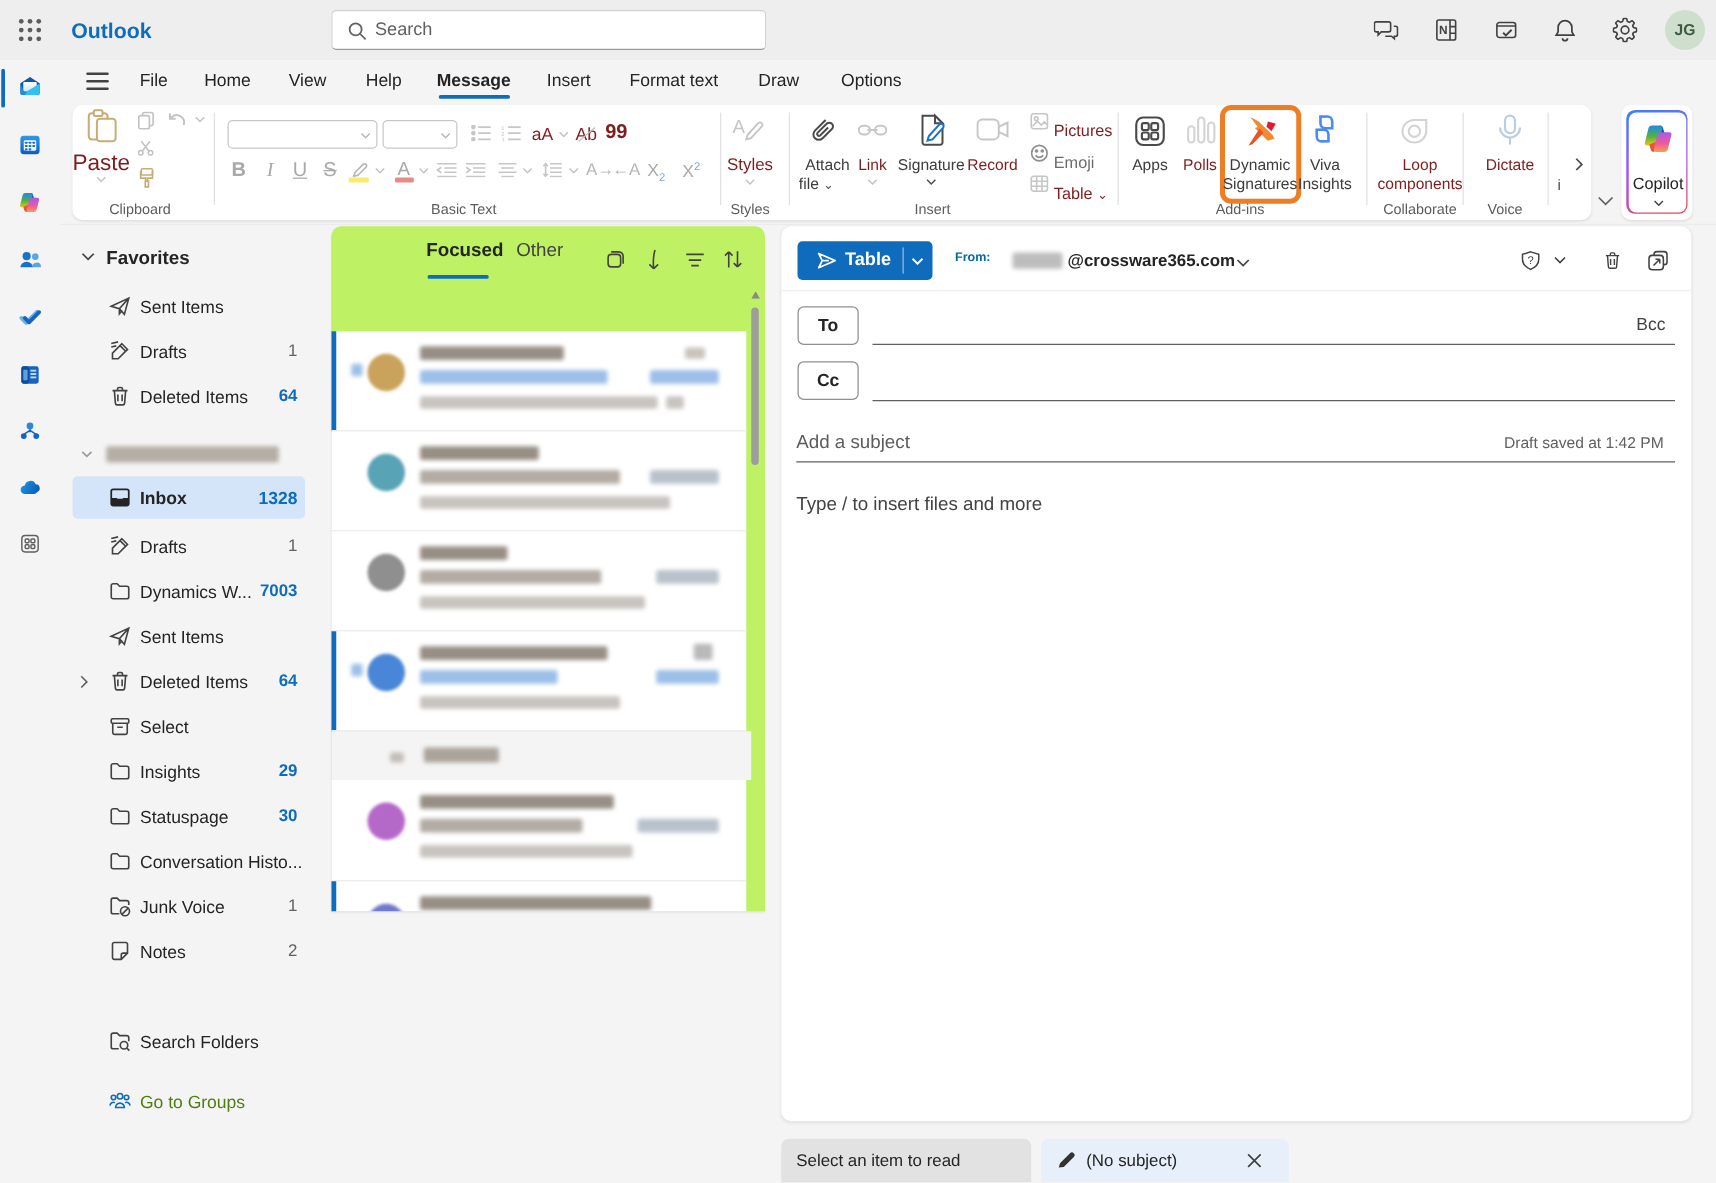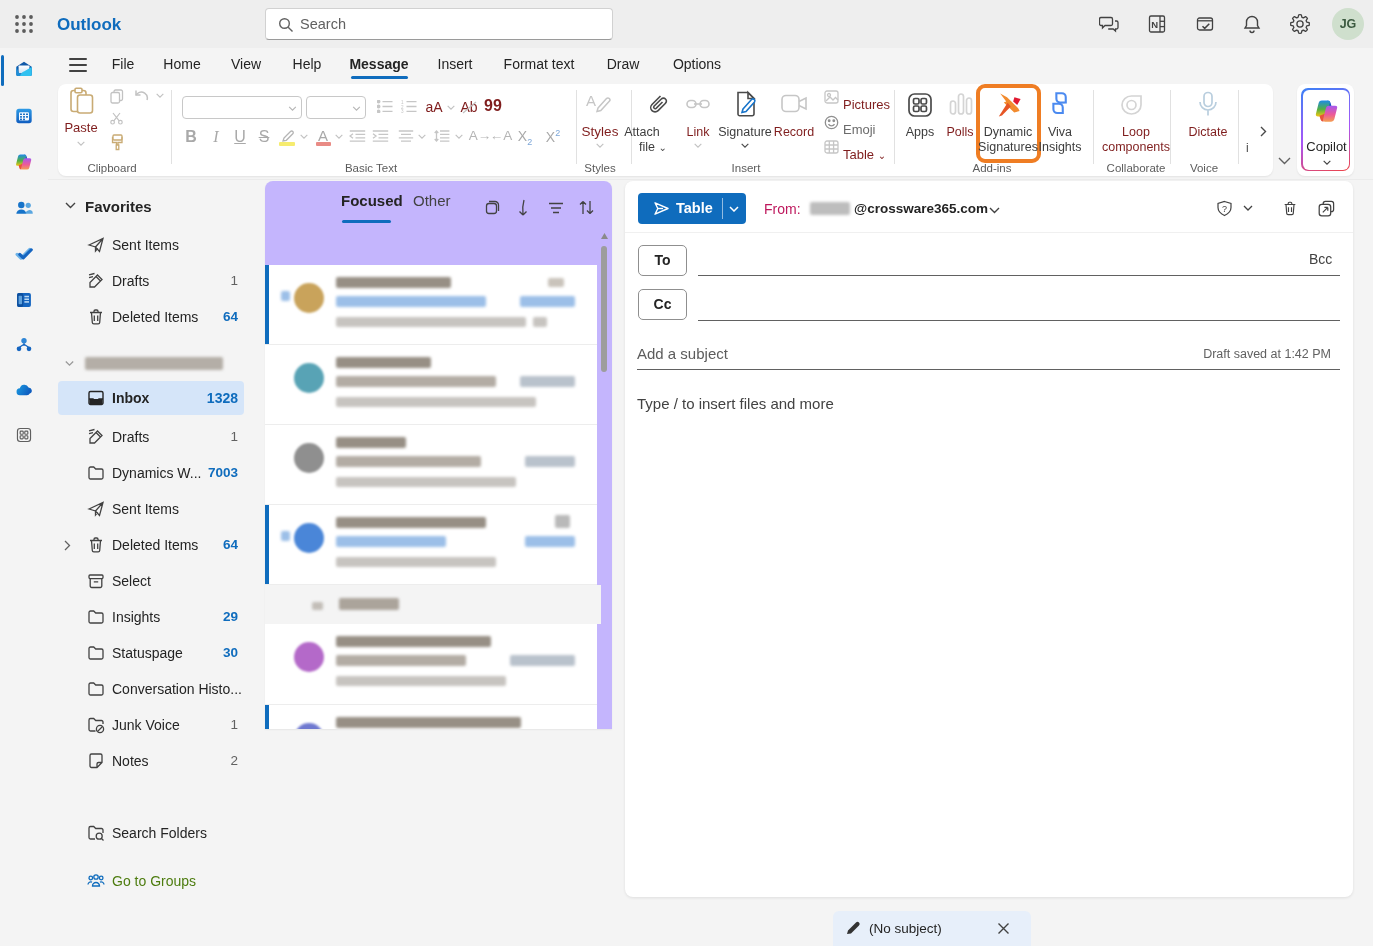--- a/index.html
+++ b/index.html
@@ -40,21 +40,21 @@
 #copilotborder { position:absolute; left:4px; top:4px; width:49px; height:83px; border-radius:7px; background:linear-gradient(160deg,#3b82f6,#a855f7 55%,#ef4444); padding:1.5px; }
 #copilotinner { width:100%; height:100%; background:#fff; border-radius:6px; position:relative; }
 
 #folders { position:absolute; left:48px; top:181px; width:217px; height:765px; background:#f4f4f4; font-size:14px; }
 .frow { position:absolute; left:10px; width:186px; height:36px; line-height:36px; }
 .frow .ficon { position:absolute; left:29px; top:9px; width:18px; height:18px; color:#424242; }
 .frow .ftxt { position:absolute; left:54px; white-space:nowrap; }
 .frow .fcnt { position:absolute; right:6px; font-size:13.5px; color:#616161; }
 .fcnt.blue { color:#0f6cbd; font-weight:bold; }
 
-#list { position:absolute; left:265px; top:181px; width:347px; height:548px; background:#c4b5fd; overflow:hidden; border-radius:8px 8px 0 0; box-shadow:0 1px 2px rgba(0,0,0,0.06); }
+#list { position:absolute; left:265px; top:181px; width:347px; height:548px; background:#bef264; overflow:hidden; border-radius:8px 8px 0 0; box-shadow:0 1px 2px rgba(0,0,0,0.06); }
 .lsec { position:absolute; left:0; width:336px; background:#f4f4f4; }
 .item { position:absolute; left:0; width:332px; background:#fff; }
 .item .avatar { position:absolute; left:29px; top:18px; width:30px; height:30px; border-radius:50%; filter:blur(1.2px); }
 .bl { position:absolute; border-radius:2px; filter:blur(1.6px); }
 .ubar { position:absolute; left:0; top:0; width:4px; height:100%; background:#0f6cbd; }
 .idiv { position:absolute; left:0; bottom:0; width:100%; height:1px; background:#ededed; }
 
 #compose { position:absolute; left:625px; top:181px; width:728px; height:716px; background:#fff; border-radius:8px; box-shadow:0 1px 3px rgba(0,0,0,0.09); }
 #sendbtn { position:absolute; left:13px; top:12px; width:108px; height:31px; background:#0f6cbd; border-radius:4px; color:#fff; }
 .rcptbtn { position:absolute; left:13px; width:49px; height:31px; border:1px solid #8f8f8f; border-radius:5px; background:#fff; font-weight:bold; font-size:14px; text-align:center; line-height:29px; color:#242424; }
@@ -236,21 +236,21 @@
   <div class="mi" style="left:649px;transform:translateX(-50%)">Options</div>
   <div id="msgline" style="left:303px"></div>
 </div>
 <div id="ribbon">
 
   <svg class="abs" style="left:11px;top:3px" width="26" height="28" viewBox="0 0 26 28" fill="none" stroke="#c9ab74" stroke-width="1.6">
     <rect x="2" y="3.5" width="15" height="21" rx="2.5"></rect>
     <rect x="6" y="1.2" width="7" height="4.5" rx="1.2" fill="#fff"></rect>
     <rect x="8.5" y="8" width="15" height="18" rx="2.5" fill="#fff"></rect>
   </svg>
-  <div class="cx dis" style="left:23px;top:36px;font-size:13px">Paste</div>
+  <div class="cx dis" style="left:23px;top:36px;font-size:18px">Paste</div>
   <svg class="chev" style="left:23px;top:57px" viewBox="0 0 10 6" fill="none" stroke="#c2c2c2" stroke-width="1.4">
       <path d="M1 1 l4 4 4-4"></path>
     </svg>
   <svg class="abs" style="left:52px;top:5px" width="14" height="15" viewBox="0 0 14 15" fill="none" stroke="#c2c2c2" stroke-width="1.3">
     <rect x="1" y="3.5" width="8.5" height="10.5" rx="1.5"></rect>
       <path d="M4 3.5 v-1 a1.5 1.5 0 0 1 1.5-1.5 h5.5 a1.5 1.5 0 0 1 1.5 1.5 v7.5 a1.5 1.5 0 0 1 -1.5 1.5 h-1"></path>
   </svg>
   <svg class="abs" style="left:52px;top:28px" width="14" height="14" viewBox="0 0 14 14" fill="none" stroke="#c2c2c2" stroke-width="1.2">
     <circle cx="2.6" cy="10.2" r="1.8"></circle>
       <circle cx="10.4" cy="10.2" r="1.8"></circle>
@@ -350,21 +350,21 @@
   <div class="cx dis" style="left:542px;top:40px;font-size:13.5px">Styles</div>
   <svg class="chev" style="left:542px;top:59px" viewBox="0 0 10 6" fill="none" stroke="#c2c2c2" stroke-width="1.4">
       <path d="M1 1 l4 4 4-4"></path>
     </svg>
   <div class="glabel" style="left:542px">Styles</div>
   <div class="rsep" style="left:573px"></div>
 
   <svg class="abs" style="left:586px;top:6px" width="25" height="28" viewBox="0 0 25 28" fill="none" stroke="#4a4a4a" stroke-width="1.6">
     <path d="M16.5 6 L8 14.5 a4.3 4.3 0 0 0 6.1 6.1 L21.5 13.2 a2.9 2.9 0 0 0 0 -4.2 2.9 2.9 0 0 0 -4.2 0 L10 16.3 a1.5 1.5 0 0 0 2.1 2.1 L18.5 12"></path>
   </svg>
-  <div class="cx en" style="left:584px;top:41px">Attach</div>
+  <div class="cx en" style="left:604px;top:41px">Attach</div>
   <div class="cx en" style="left:595px;top:56px">file <span style="font-size:10px;color:#4a4a4a">⌄</span></div>
   <svg class="abs" style="left:628px;top:13px" width="24" height="14" viewBox="0 0 24 14" fill="none" stroke="#c6c6c6" stroke-width="1.6">
     <rect x="1" y="3.5" width="9" height="7" rx="3.5"></rect>
       <rect x="14" y="3.5" width="9" height="7" rx="3.5"></rect>
       <line x1="8" y1="7" x2="16" y2="7"></line>
   </svg>
   <div class="cx dis" style="left:640px;top:41px">Link</div>
   <svg class="chev" style="left:640px;top:59px" viewBox="0 0 10 6" fill="none" stroke="#c2c2c2" stroke-width="1.4">
       <path d="M1 1 l4 4 4-4"></path>
     </svg>
@@ -726,21 +726,21 @@
     <svg class="abs" style="left:14px;top:7px" width="18" height="17" viewBox="0 0 18 17" fill="none" stroke="#fff" stroke-width="1.4" stroke-linejoin="round">
       <path d="M3 2.8 L16 8.5 L3 14.2 L5.8 8.5 z"></path>
       <line x1="5.8" y1="8.5" x2="11" y2="8.5"></line>
     </svg>
     <div class="abs" style="left:38px;top:7px;font-size:14.5px;font-weight:bold">Table</div>
     <div class="abs" style="left:84px;top:5px;width:1px;height:21px;background:rgba(255,255,255,0.55)"></div>
     <svg class="abs" style="left:91px;top:13px" width="10" height="6" viewBox="0 0 10 6" fill="none" stroke="#fff" stroke-width="1.5">
         <path d="M1 1 l4 4 4-4"></path>
       </svg>
   </div>
-  <div class="abs" style="left:139px;top:20px;font-size:14px;font-weight:normal;color:#be185d">From:</div>
+  <div class="abs" style="left:139px;top:20px;font-size:10px;font-weight:bold;color:#0369a1">From:</div>
   <div class="abs" style="left:185px;top:21px;width:40px;height:13px;background:#bdbdbd;border-radius:2px;filter:blur(1.6px)"></div>
   <div class="abs" style="left:229px;top:20px;font-size:13.5px;font-weight:bold;color:#242424">@crossware365.com</div>
   <svg class="abs" style="left:364px;top:26px" width="11" height="7" viewBox="0 0 11 7" fill="none" stroke="#424242" stroke-width="1.4">
       <path d="M1 1 l4.5 4.5 L10 1"></path>
     </svg>
   <svg class="abs" style="left:591px;top:19px" width="17" height="17" viewBox="0 0 17 17" fill="none" stroke="#424242" stroke-width="1.2">
     <path d="M8.5 1.5 l6.5 2 v4 q0 5 -6.5 8 q-6.5 -3 -6.5 -8 v-4 z"></path>
     <text x="6" y="11.5" font-size="9" fill="#424242" stroke="none" font-family="Liberation Sans">?</text>
   </svg>
   <svg class="abs" style="left:618px;top:24px" width="10" height="6" viewBox="0 0 10 6" fill="none" stroke="#424242" stroke-width="1.3">
@@ -759,20 +759,23 @@
   <div class="uline" style="top:94px"></div>
   <div class="abs" style="left:684px;top:70px;font-size:14px;color:#424242">Bcc</div>
   <div class="rcptbtn" style="top:108px">Cc</div>
   <div class="uline" style="top:139px"></div>
   <div class="abs" style="left:12px;top:164px;font-size:15px;color:#5c5c5c">Add a subject</div>
   <div class="abs" style="right:22px;top:166px;font-size:12.5px;color:#616161">Draft saved at 1:42 PM</div>
   <div class="abs" style="left:12px;top:188px;width:703px;height:1px;background:#616161"></div>
   <div class="abs" style="left:12px;top:214px;font-size:15px;color:#424242">Type / to insert files and more</div>
 </div>
 <div id="tabs">
+  <div class="btab" style="left:625px;width:200px;background:#e2e2e2">
+    <div class="abs" style="left:12px;top:10px;color:#242424">Select an item to read</div>
+  </div>
   <div class="btab" style="left:833px;width:198px;background:#e7effa">
     <svg class="abs" style="left:12px;top:9px" width="16" height="16" viewBox="0 0 16 16">
       <path d="M2 14 L3 10.5 L11 2.5 a2 2 0 0 1 3 3 L6 13.5 z" fill="#333"></path>
     </svg>
     <div class="abs" style="left:36px;top:10px;color:#242424">(No subject)</div>
     <svg class="abs" style="left:164px;top:11px" width="13" height="13" viewBox="0 0 13 13" fill="none" stroke="#424242" stroke-width="1.4">
       <path d="M1.5 1.5 L11.5 11.5 M11.5 1.5 L1.5 11.5"></path>
     </svg>
   </div>
 </div>

